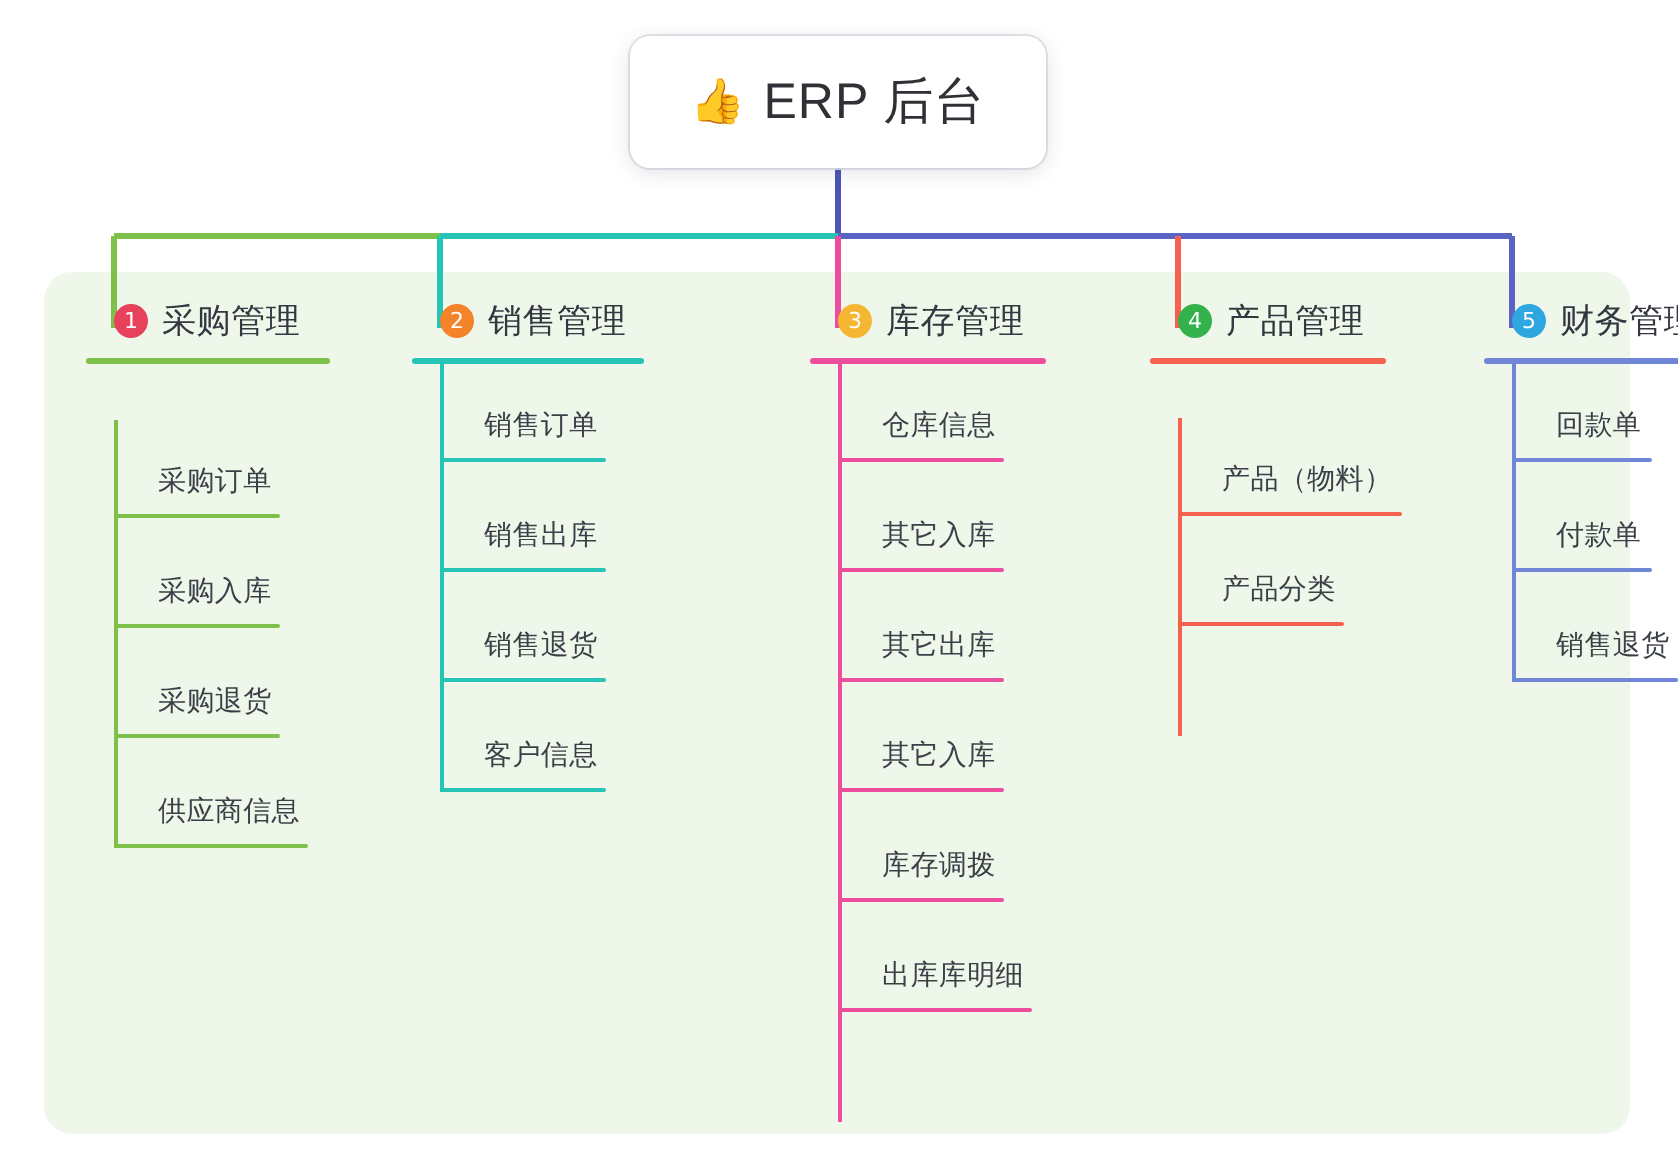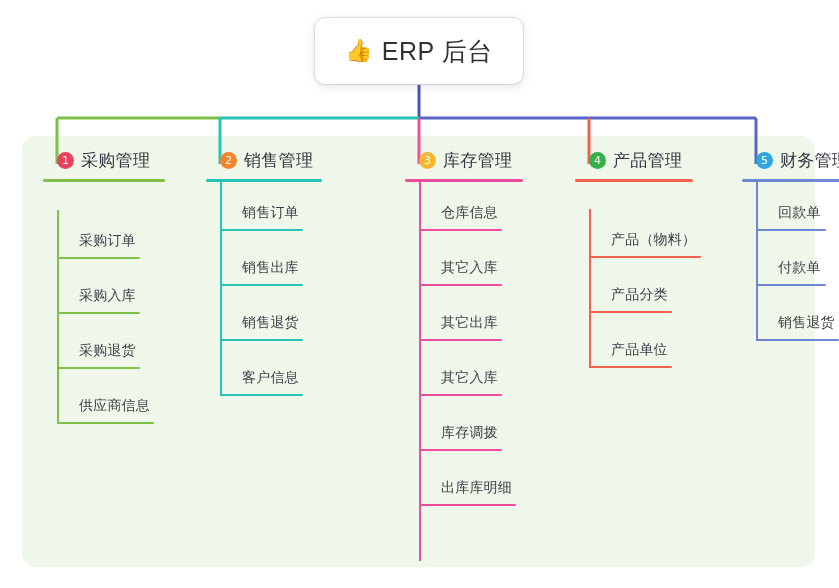--- a/index.html
+++ b/index.html
@@ -251,24 +251,20 @@
       <div class="items" style="height: 165px; margin-top: 27px;">
         <div class="spine" style="background: rgb(244, 97, 78); height: 159px;"></div>
         <div class="item">
           <span class="item-label">产品（物料）</span>
           <div class="item-rule" style="background: rgb(244, 97, 78); width: 112px;"></div>
         </div>
         <div class="item">
           <span class="item-label">产品分类</span>
           <div class="item-rule" style="background: rgb(244, 97, 78); width: 83px;"></div>
         </div>
-        <div class="item">
-          <span class="item-label">产品单位</span>
-          <div class="item-rule" style="background: rgb(244, 97, 78); width: 83px;"></div>
-        </div>
       </div>
     </div>
     <div class="column" style="left: 742px;">
       <div class="col-head">
         <span class="badge" style="background: rgb(46, 167, 224);">5</span>
         <span class="col-title">财务管理</span>
       </div>
       <div class="head-rule" style="background: rgb(111, 134, 214); width: 116px;"></div>
       <div class="items" style="height: 165px;">
         <div class="spine" style="background: rgb(111, 134, 214); height: 159px;"></div>

